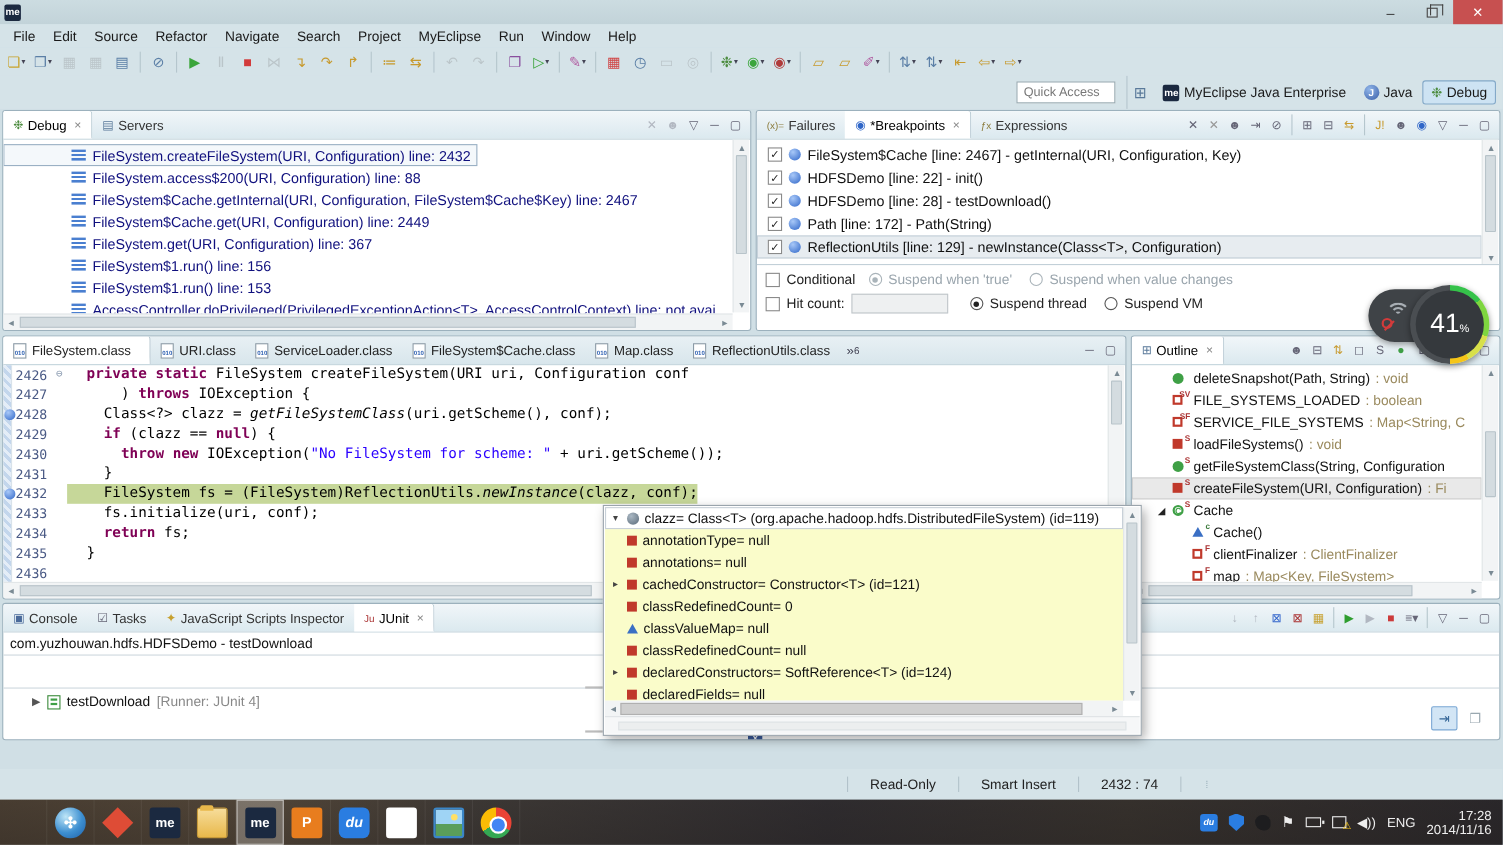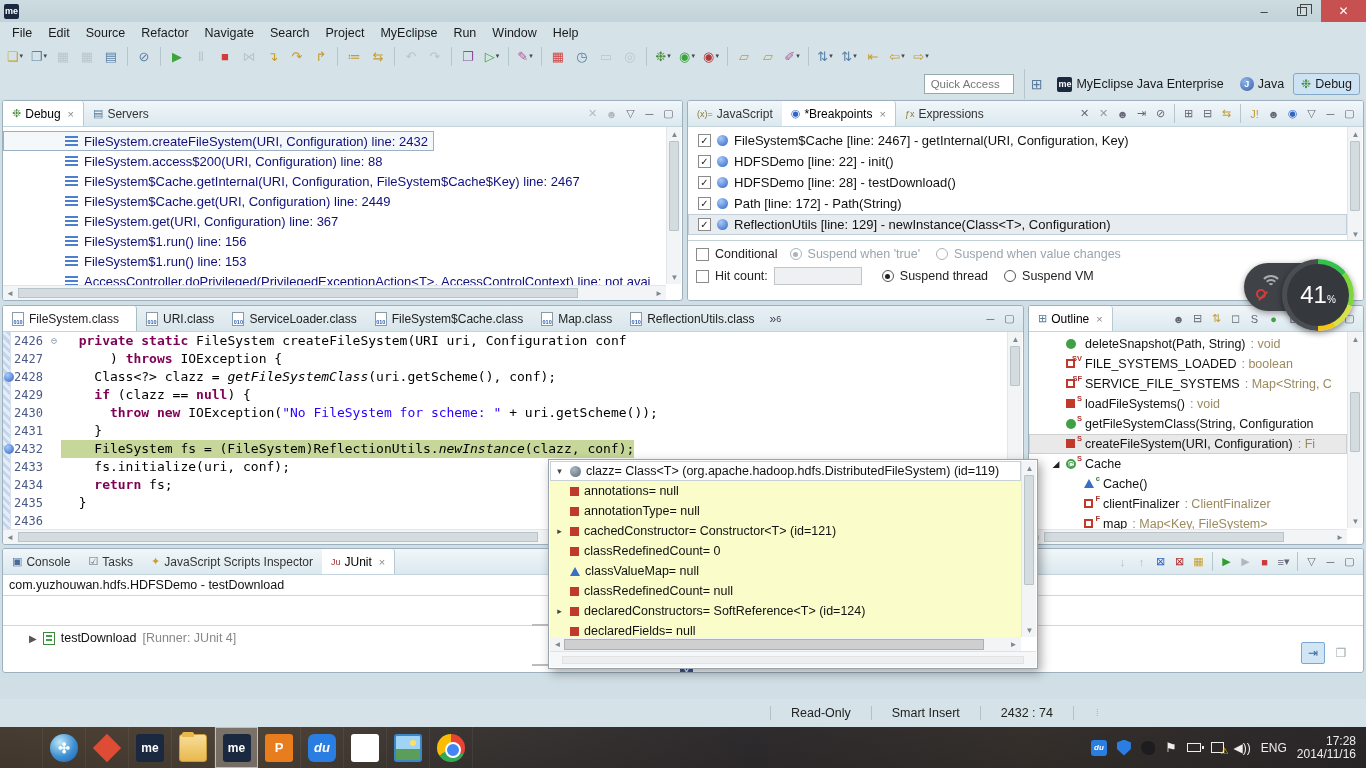--- a/index.html
+++ b/index.html
@@ -457,21 +457,21 @@
     <div class="sb-arrow" style="left:0;">◄</div>
     <div class="thumb" style="left:15px;width:560px;"></div>
     <div class="sb-arrow" style="left:auto;right:0;">►</div>
   </div>
 </div>
 
 <div id="bp-panel" class="panel">
   <div class="tabrow">
       <span class="vtab">
         <span class="ticon" style="color: rgb(138, 122, 58); font-size: 9px;">(x)=</span>
-        <span>JavaScript</span>
+        <span>Failures</span>
       </span>
       <span class="vtab active">
         <span class="ticon" style="color: rgb(47, 102, 200); font-size: 11px;">◉</span>
         <span>*Breakpoints</span>
         <span class="tclose"></span>
       </span>
       <span class="vtab">
         <span class="ticon" style="color: rgb(138, 122, 58); font-size: 9px;">ƒx</span>
         <span>Expressions</span>
       </span>
@@ -859,26 +859,26 @@
 <div id="popup">
   <div id="popup-list">
       <div class="prow header">
         <span class="pexp">▾</span>
         <span class="picon obj"></span>
         <span>clazz= Class&lt;T&gt; (org.apache.hadoop.hdfs.DistributedFileSystem) (id=119)</span>
       </div>
       <div class="prow">
         <span class="pexp"></span>
         <span class="picon sq"></span>
-        <span>annotations= null</span>
+        <span>annotationType= null</span>
       </div>
       <div class="prow">
         <span class="pexp"></span>
         <span class="picon sq"></span>
-        <span>annotationType= null</span>
+        <span>annotations= null</span>
       </div>
       <div class="prow">
         <span class="pexp">▸</span>
         <span class="picon sq"></span>
         <span>cachedConstructor= Constructor&lt;T&gt;  (id=121)</span>
       </div>
       <div class="prow">
         <span class="pexp"></span>
         <span class="picon sq"></span>
         <span>classRedefinedCount= 0</span>

